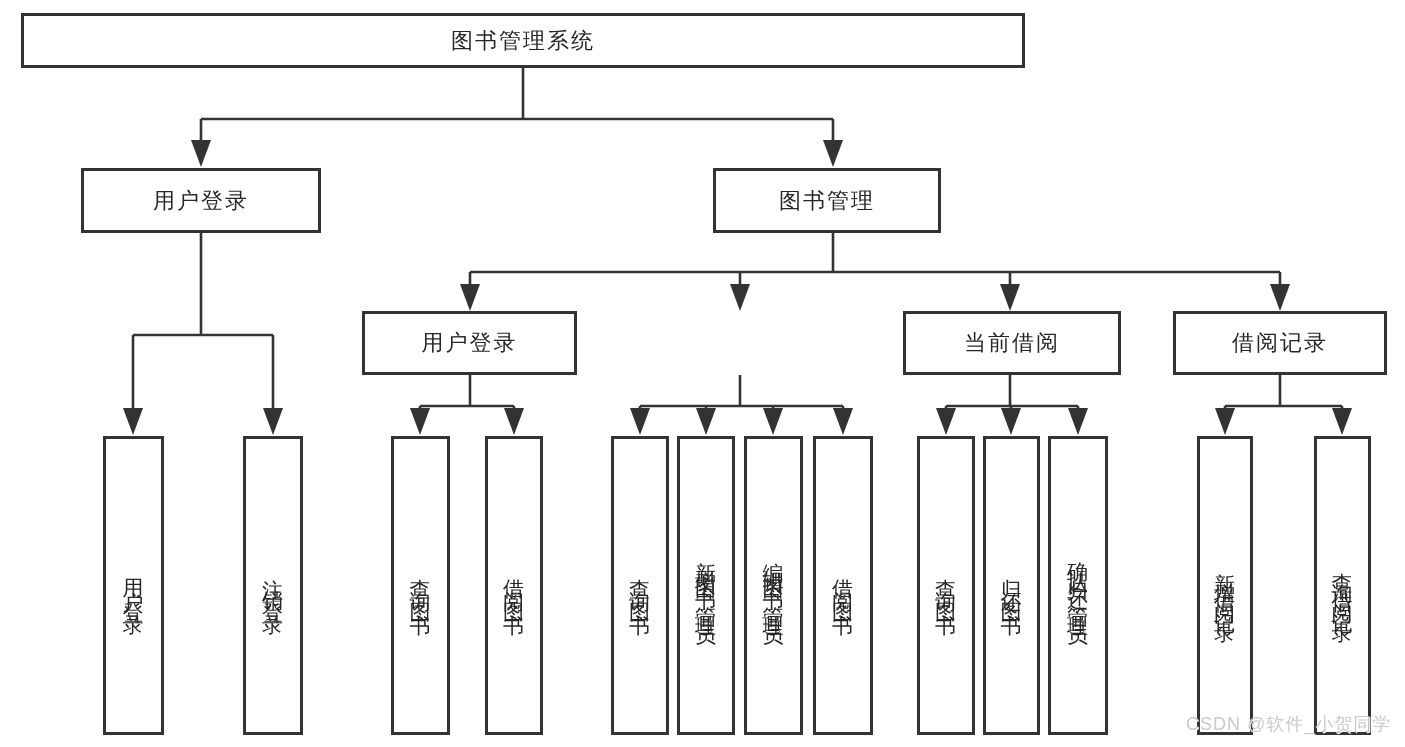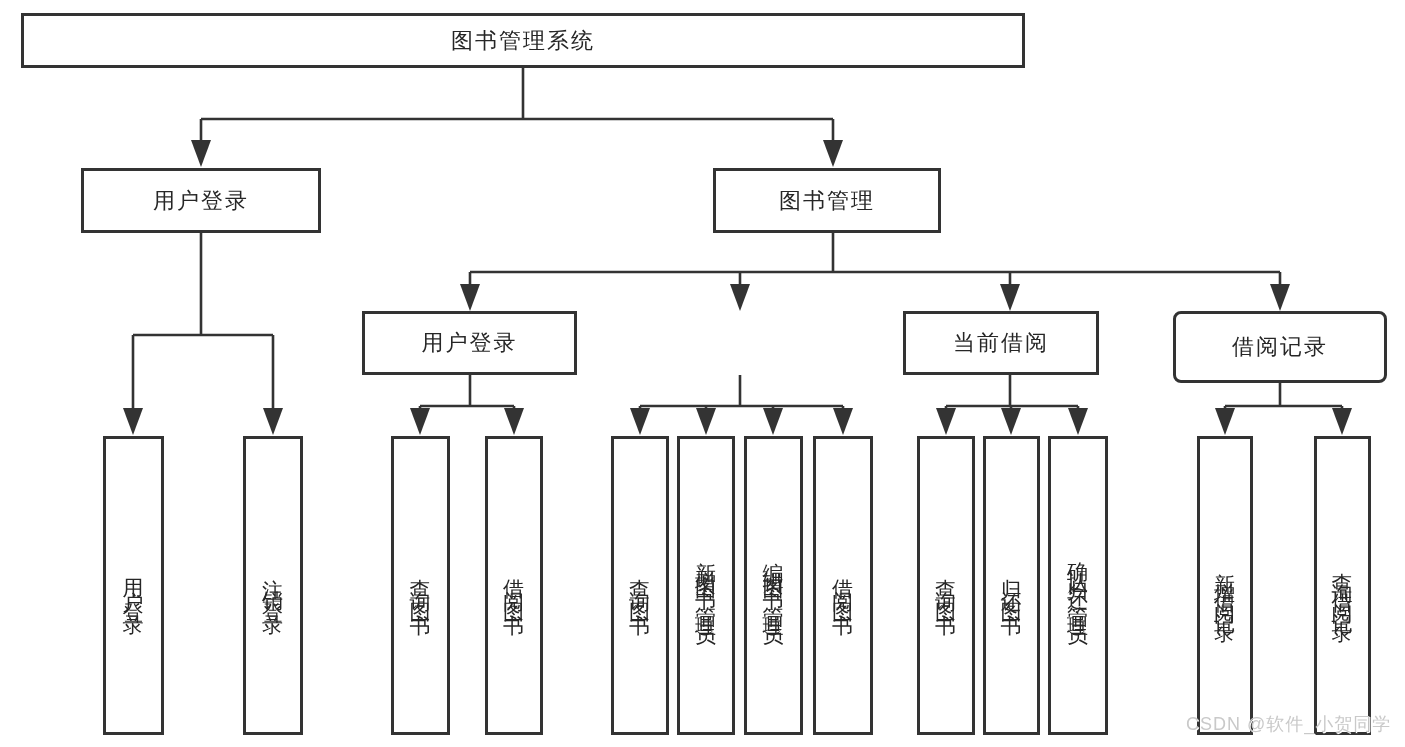--- a/index.html
+++ b/index.html
@@ -102,22 +102,22 @@
     <polygon points="1215,408 1235,408 1225,435" fill="#333333"></polygon>
     <polygon points="1332,408 1352,408 1342,435" fill="#333333"></polygon>
   </svg>
 
   <div class="hbox" style="left:21px; top:13px; width:1004px; height:55px;">图书管理系统</div>
 
   <div class="hbox" style="left:81px; top:168px; width:240px; height:65px;">用户登录</div>
   <div class="hbox" style="left:713px; top:168px; width:228px; height:65px;">图书管理</div>
 
   <div class="hbox" style="left:362px; top:311px; width:215px; height:64px;">用户登录</div>
-  <div class="hbox" style="left:903px; top:311px; width:196px; height:64px;">当前借阅</div>
-  <div class="hbox" style="left:1173px; top:311px; width:214px; height:72px;border-radius:8px;">借阅记录</div>
+  <div class="hbox" style="left:903px; top:311px; width:218px; height:64px;">当前借阅</div>
+  <div class="hbox" style="left:1173px; top:311px; width:214px; height:64px;">借阅记录</div>
 
   <div class="vbox" style="left:103px; top:436px; width:61px; height:299px;">用户登录</div>
   <div class="vbox" style="left:243px; top:436px; width:60px; height:299px;">注销登录</div>
 
   <div class="vbox" style="left:391px; top:436px; width:59px; height:299px;">查询图书</div>
   <div class="vbox" style="left:485px; top:436px; width:58px; height:299px;">借阅图书</div>
 
   <div class="vbox" style="left:611px; top:436px; width:58px; height:299px;">查询图书</div>
   <div class="vbox" style="left:677px; top:436px; width:58px; height:299px; letter-spacing:9px;">新增图书（管理员）</div>
   <div class="vbox" style="left:744px; top:436px; width:59px; height:299px; letter-spacing:9px;">编辑图书（管理员）</div>

